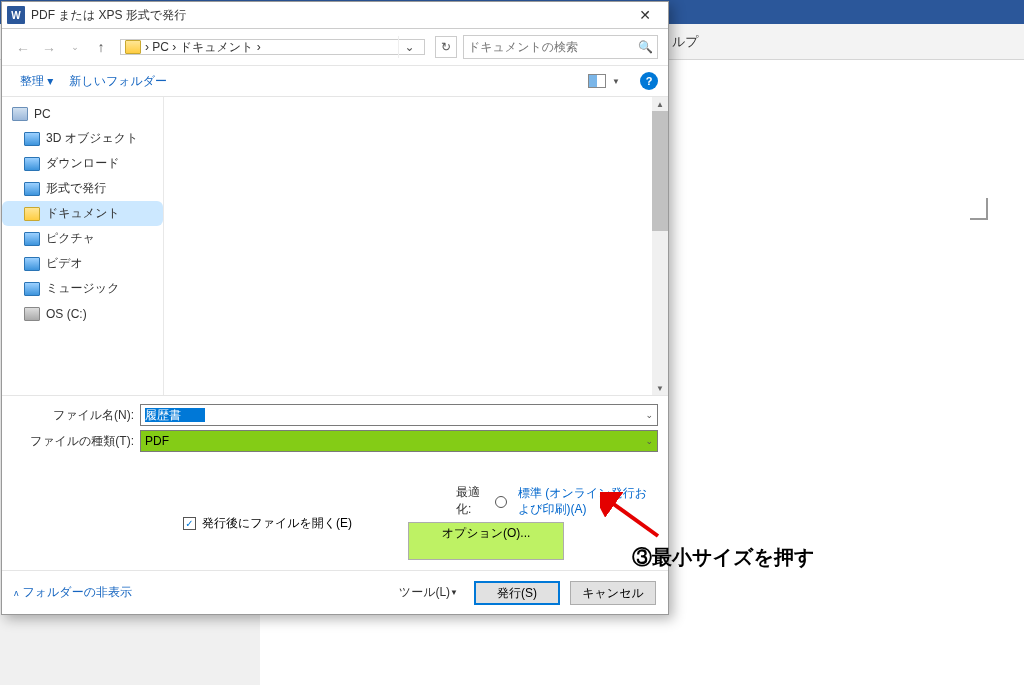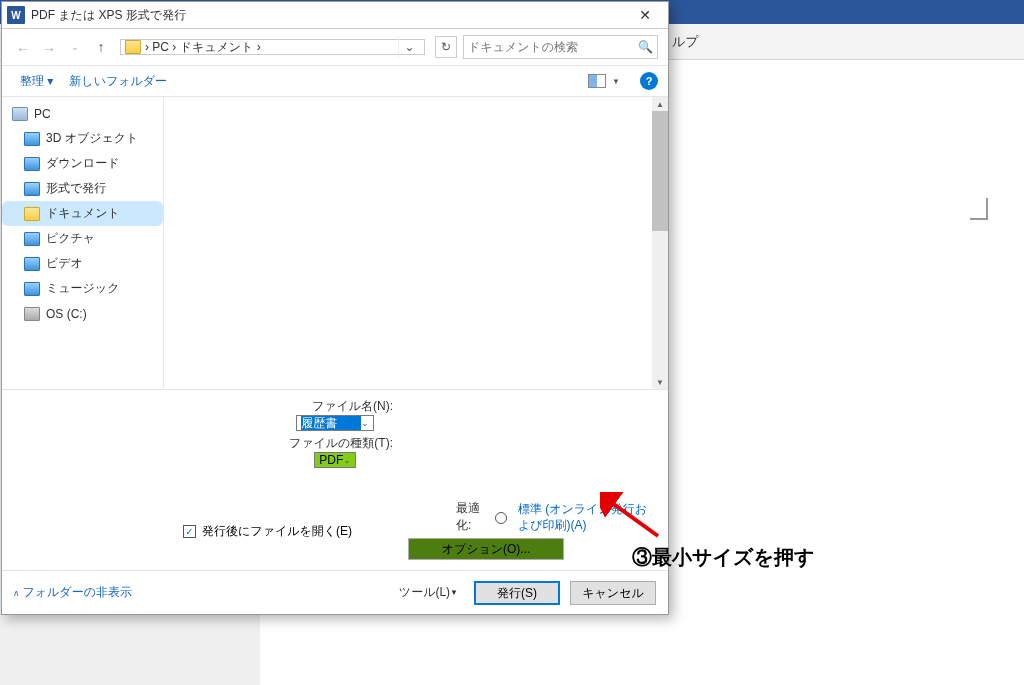--- a/index.html
+++ b/index.html
@@ -51,41 +51,41 @@
     .tree::-webkit-scrollbar-track { background: #f0f0f0; }
     .tree::-webkit-scrollbar-thumb { background: #c1c1c1; }
     
     .content { flex: 1; background: #fff; position: relative; }
     .content-scroll { position: absolute; right: 0; top: 0; bottom: 0; width: 16px; background: #f0f0f0; }
     .content-scroll-thumb { position: absolute; top: 14px; width: 100%; height: 120px; background: #c1c1c1; }
     .content-scroll-up, .content-scroll-down { position: absolute; width: 100%; height: 14px; display: flex; align-items: center; justify-content: center; color: #666; font-size: 8px; }
     .content-scroll-down { bottom: 0; }
     
     .form-area { border-top: 1px solid #e5e5e5; padding: 8px 10px 0 10px; }
-    .form-row { display: flex; align-items: center; margin-bottom: 4px; flex-direction: column; }
+    .form-row { display: flex; align-items: center; margin-bottom: 4px; }
     .form-label { width: 128px; text-align: right; padding-right: 6px; color: #333; }
     .form-input { flex: 1; height: 22px; border: 1px solid #7a7a7a; display: flex; align-items: center; padding: 0 4px; background: #fff; }
     .form-input.file input { border: none; outline: none; width: 60px; font-size: 12px; background: #0078d7; color: #fff; }
     .form-input .dd { margin-left: auto; color: #555; font-size: 9px; }
     .form-input.type { background: #84cc16; }
     
     .mid-area { display: flex; padding: 28px 10px 10px 10px; gap: 20px; }
     .mid-left { flex: 1; display: flex; justify-content: flex-end; padding-right: 36px; padding-top: 2px; }
     .chk-row { display: flex; align-items: center; gap: 6px; }
     .chk { width: 13px; height: 13px; border: 1px solid #555; display: flex; align-items: center; justify-content: center; background: #fff; }
     .chk.on::after { content: "✓"; color: #0078d7; font-size: 10px; }
     .mid-right { width: 250px; }
     .opt-label { color: #333; display: inline; }
     .opt-row { display: flex; align-items: center; gap: 11px; margin-bottom: 4px; }
     .radio { width: 12px; height: 12px; border-radius: 50%; border: 1px solid #555; background: #fff; flex-shrink: 0; margin-top: 2px; position: relative; }
     .radio.on::after { content: ""; position: absolute; inset: 2px; border-radius: 50%; background: #333; }
     .opt-text { color: #0066cc; line-height: 1.35; }
     .opt-first { margin-left: 48px; }
     .highlight-box { border: 3px solid #e40000; padding: 5px 8px; margin-left: -4px; margin-top: 2px; margin-bottom: 6px; width: 168px; }
-    .option-btn { width: 156px; height: 22px; border: 1px solid #adadad; background: #4d7c0f; text-align: center; line-height: 20px; margin-left: 0; margin-top: 4px; cursor: pointer; }
+    .option-btn { width: 156px; height: 38px; border: 1px solid #adadad; background: #bef264; text-align: center; line-height: 20px; margin-left: 0; margin-top: 4px; cursor: pointer; }
     
     .footer { height: 44px; border-top: 1px solid #e5e5e5; display: flex; align-items: center; padding: 0 12px; gap: 10px; }
     .hide-folders { display: flex; align-items: center; gap: 4px; color: #1565c0; cursor: pointer; }
     .caret-up { font-size: 9px; }
     .footer-spacer { flex: 1; }
     .tool-dd { display: flex; align-items: center; color: #333; padding: 0 6px; cursor: pointer; }
     .btn { width: 86px; height: 24px; border: 1px solid #adadad; background: #e1e1e1; text-align: center; line-height: 22px; cursor: pointer; }
     .btn.primary { border: 2px solid #0078d7; line-height: 20px; }
     
     .annotation-arrow { position: absolute; top: 492px; left: 600px; }

